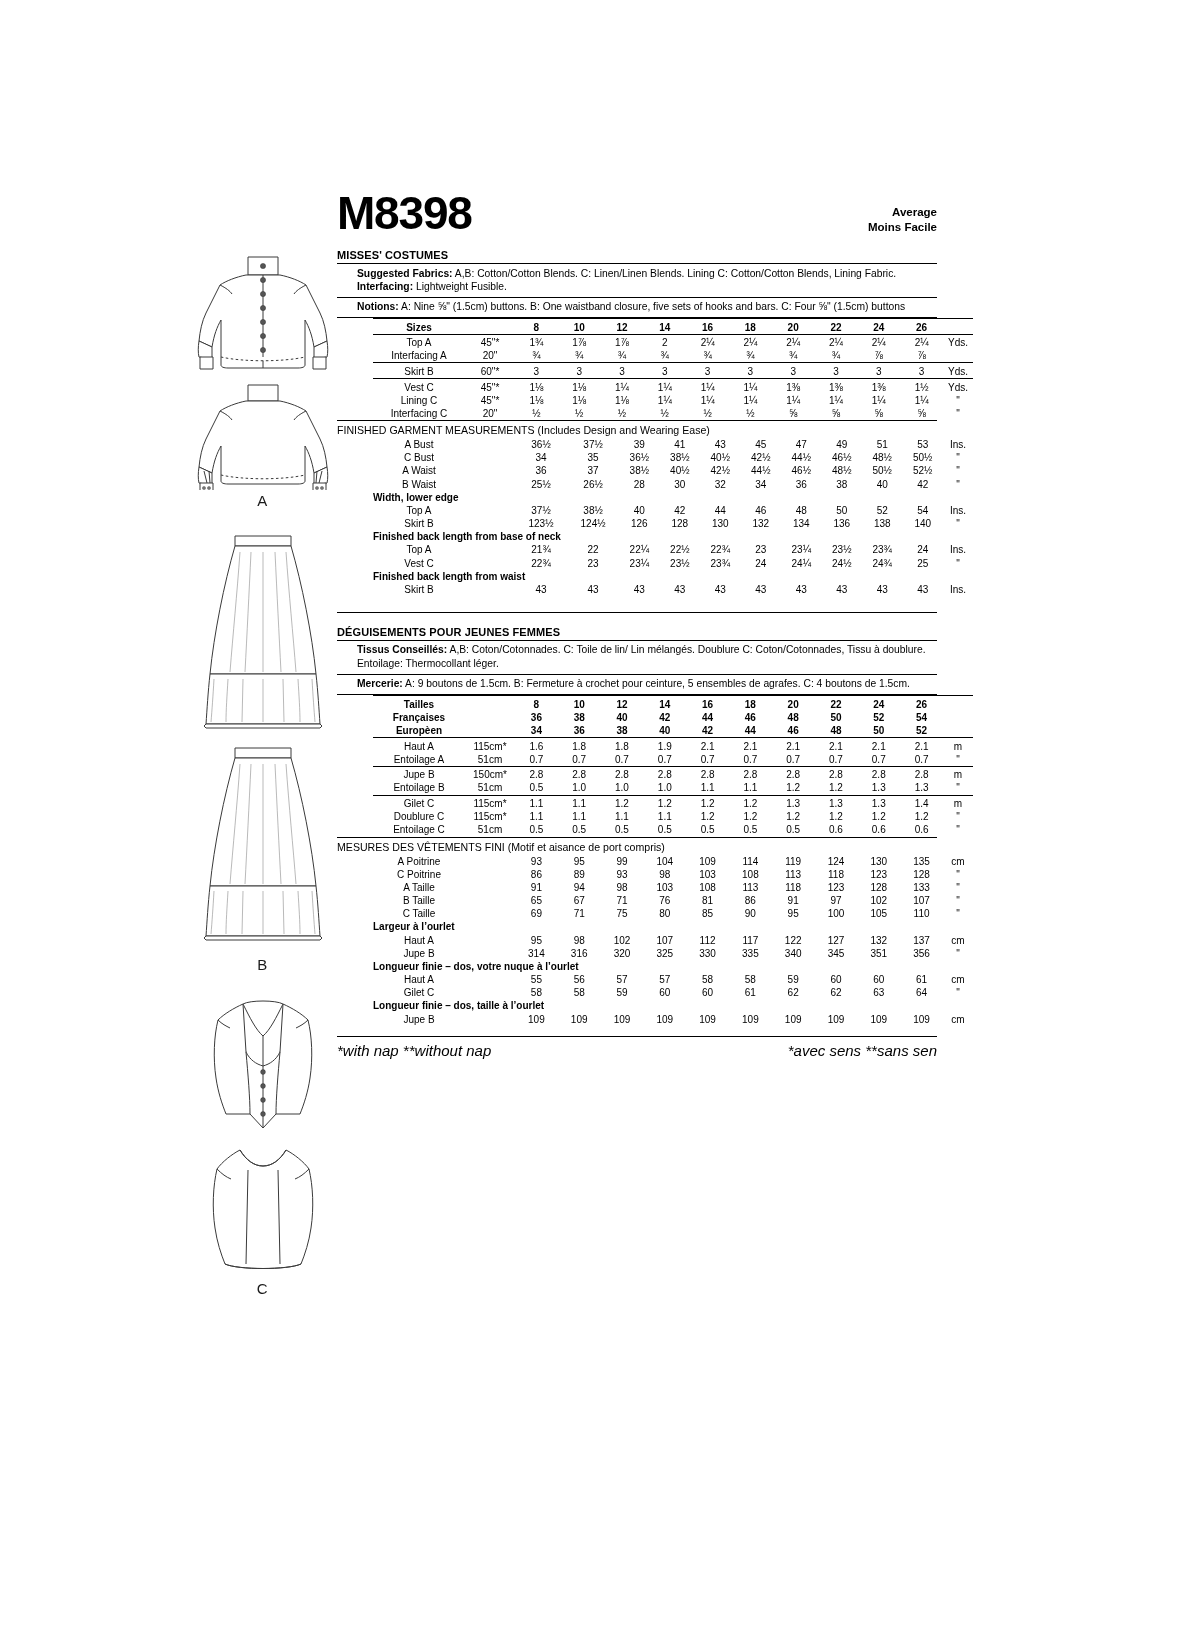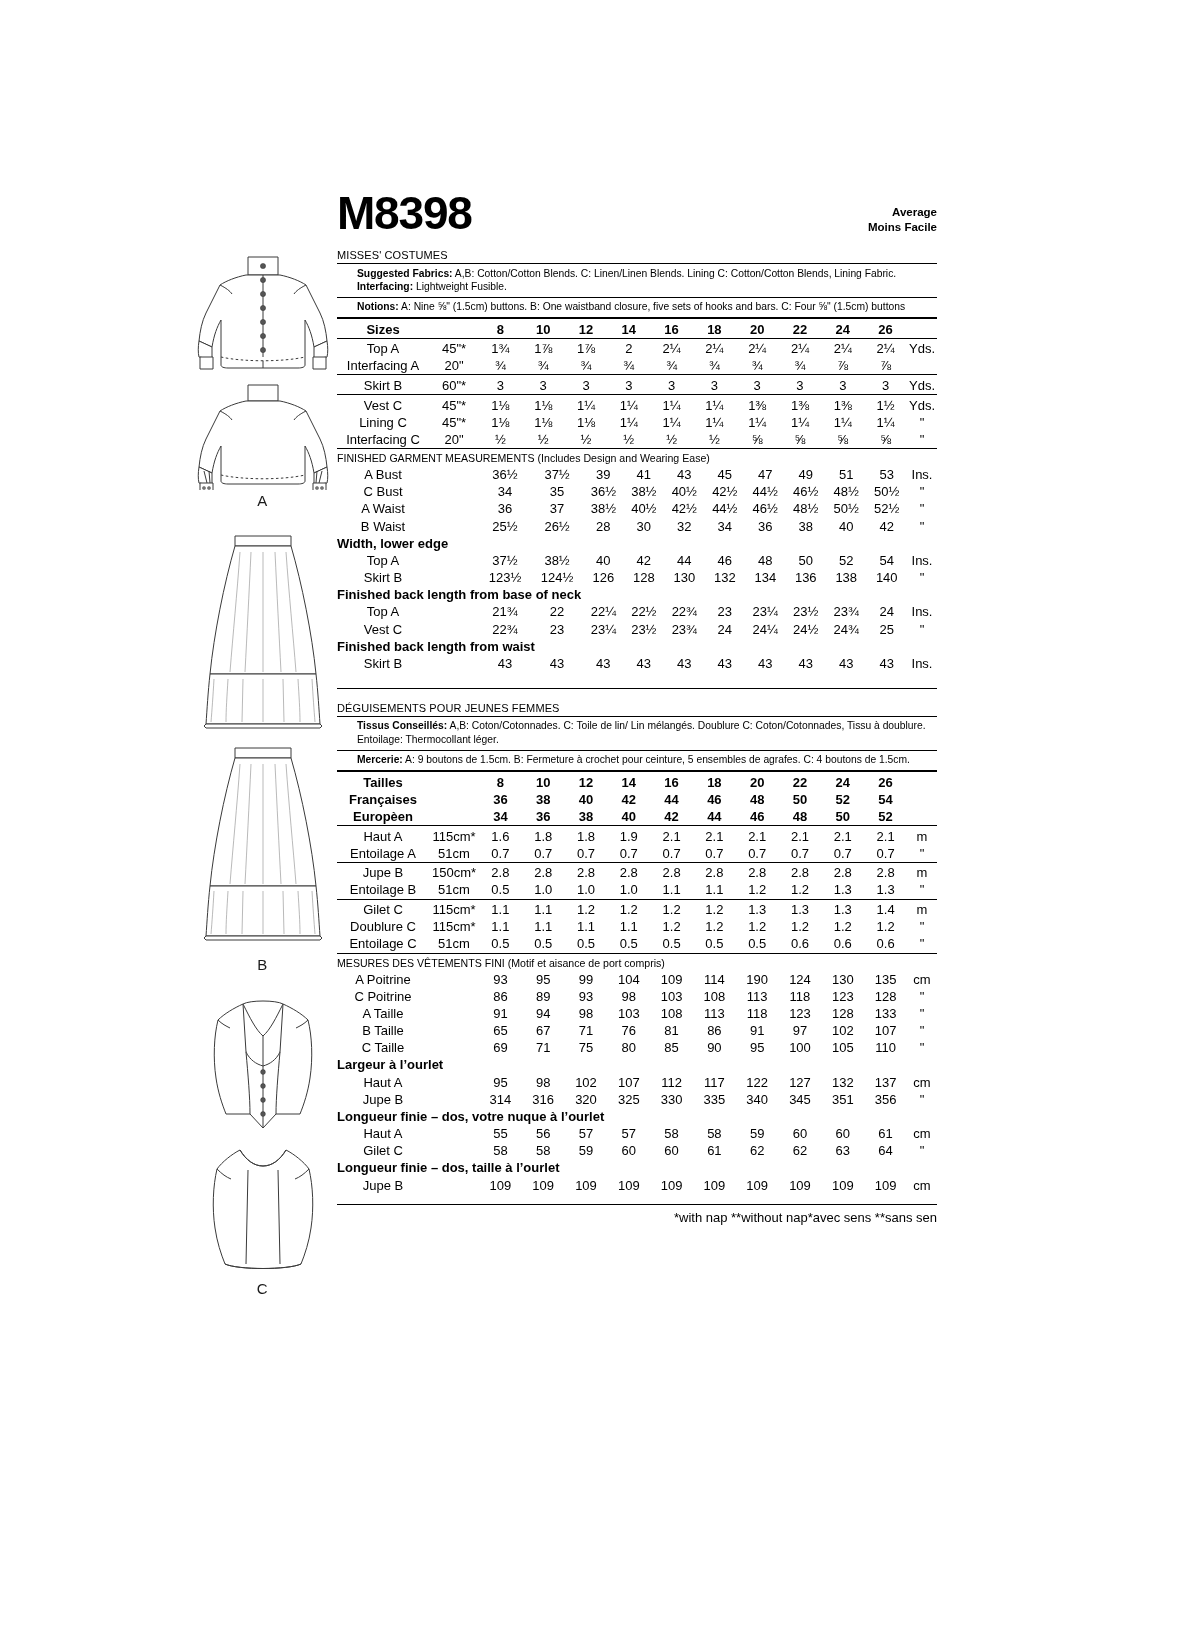--- a/index.html
+++ b/index.html
@@ -67,40 +67,41 @@
   }
   #difficulty {
     text-align: right;
     font-size: 11.5px;
     font-weight: bold;
     line-height: 1.35;
     padding-top: 6px;
   }
   .sec-title {
     font-size: 11px;
-    font-weight: normal;
+    font-weight: bold;
     letter-spacing: .1px;
     margin-top: 13px;
     margin-bottom: 2px;
   }
   .rule-thick { border-top: 1.6px solid #000; }
   .rule-thin  { border-top: 0.9px solid #000; }
 
   .para {
     font-size: 10.3px;
     line-height: 1.33;
     padding: 2.5px 0 3px 0;
     margin-left: 20px;
   }
   .para b { font-weight: bold; }
 
   table.grid {
     width: 100%;
     border-collapse: collapse;
-    font-size: 13px;
+    font-size: 10px;
+    margin-left: 36px;
   }
   table.grid td, table.grid th {
     padding: 1.1px 0;
     text-align: center;
     font-weight: normal;
     white-space: nowrap;
   }
   td.lbl, th.lbl {
     text-align: left;
     font-weight: bold;
@@ -122,23 +123,24 @@
   tr.subhead td { text-align: left; font-weight: bold; padding-top: 1px; }
   tr.border-top-thin  > td { border-top: 0.8px solid #000; padding-top: 2.5px; }
 
   .block-head {
     font-size: 10.6px;
     font-weight: normal;
     padding: 3px 0 2px 0;
   }
   #footnotes {
     display: flex;
-    justify-content: flex-end;
-    font-size: 13px;
+    justify-content: space-between;
+    font-size: 15px;
     padding-top: 5px;
+    font-style: italic;
   }
   .spacer-lg { height: 15px; }
 </style>
 </head>
 <body>
 
 <div id="page">
 
   <div id="illus-col">
 
@@ -742,21 +744,21 @@
       <tbody id="fr-meas-body">
           <tr>
             <td class="lbl">A Poitrine</td>
             <td class="width-col"></td>
             <td>93</td>
             <td>95</td>
             <td>99</td>
             <td>104</td>
             <td>109</td>
             <td>114</td>
-            <td>190</td>
+            <td>119</td>
             <td>124</td>
             <td>130</td>
             <td>135</td>
             <td class="unit">cm</td>
           </tr>
           <tr>
             <td class="lbl">C Poitrine</td>
             <td class="width-col"></td>
             <td>86</td>
             <td>89</td>

